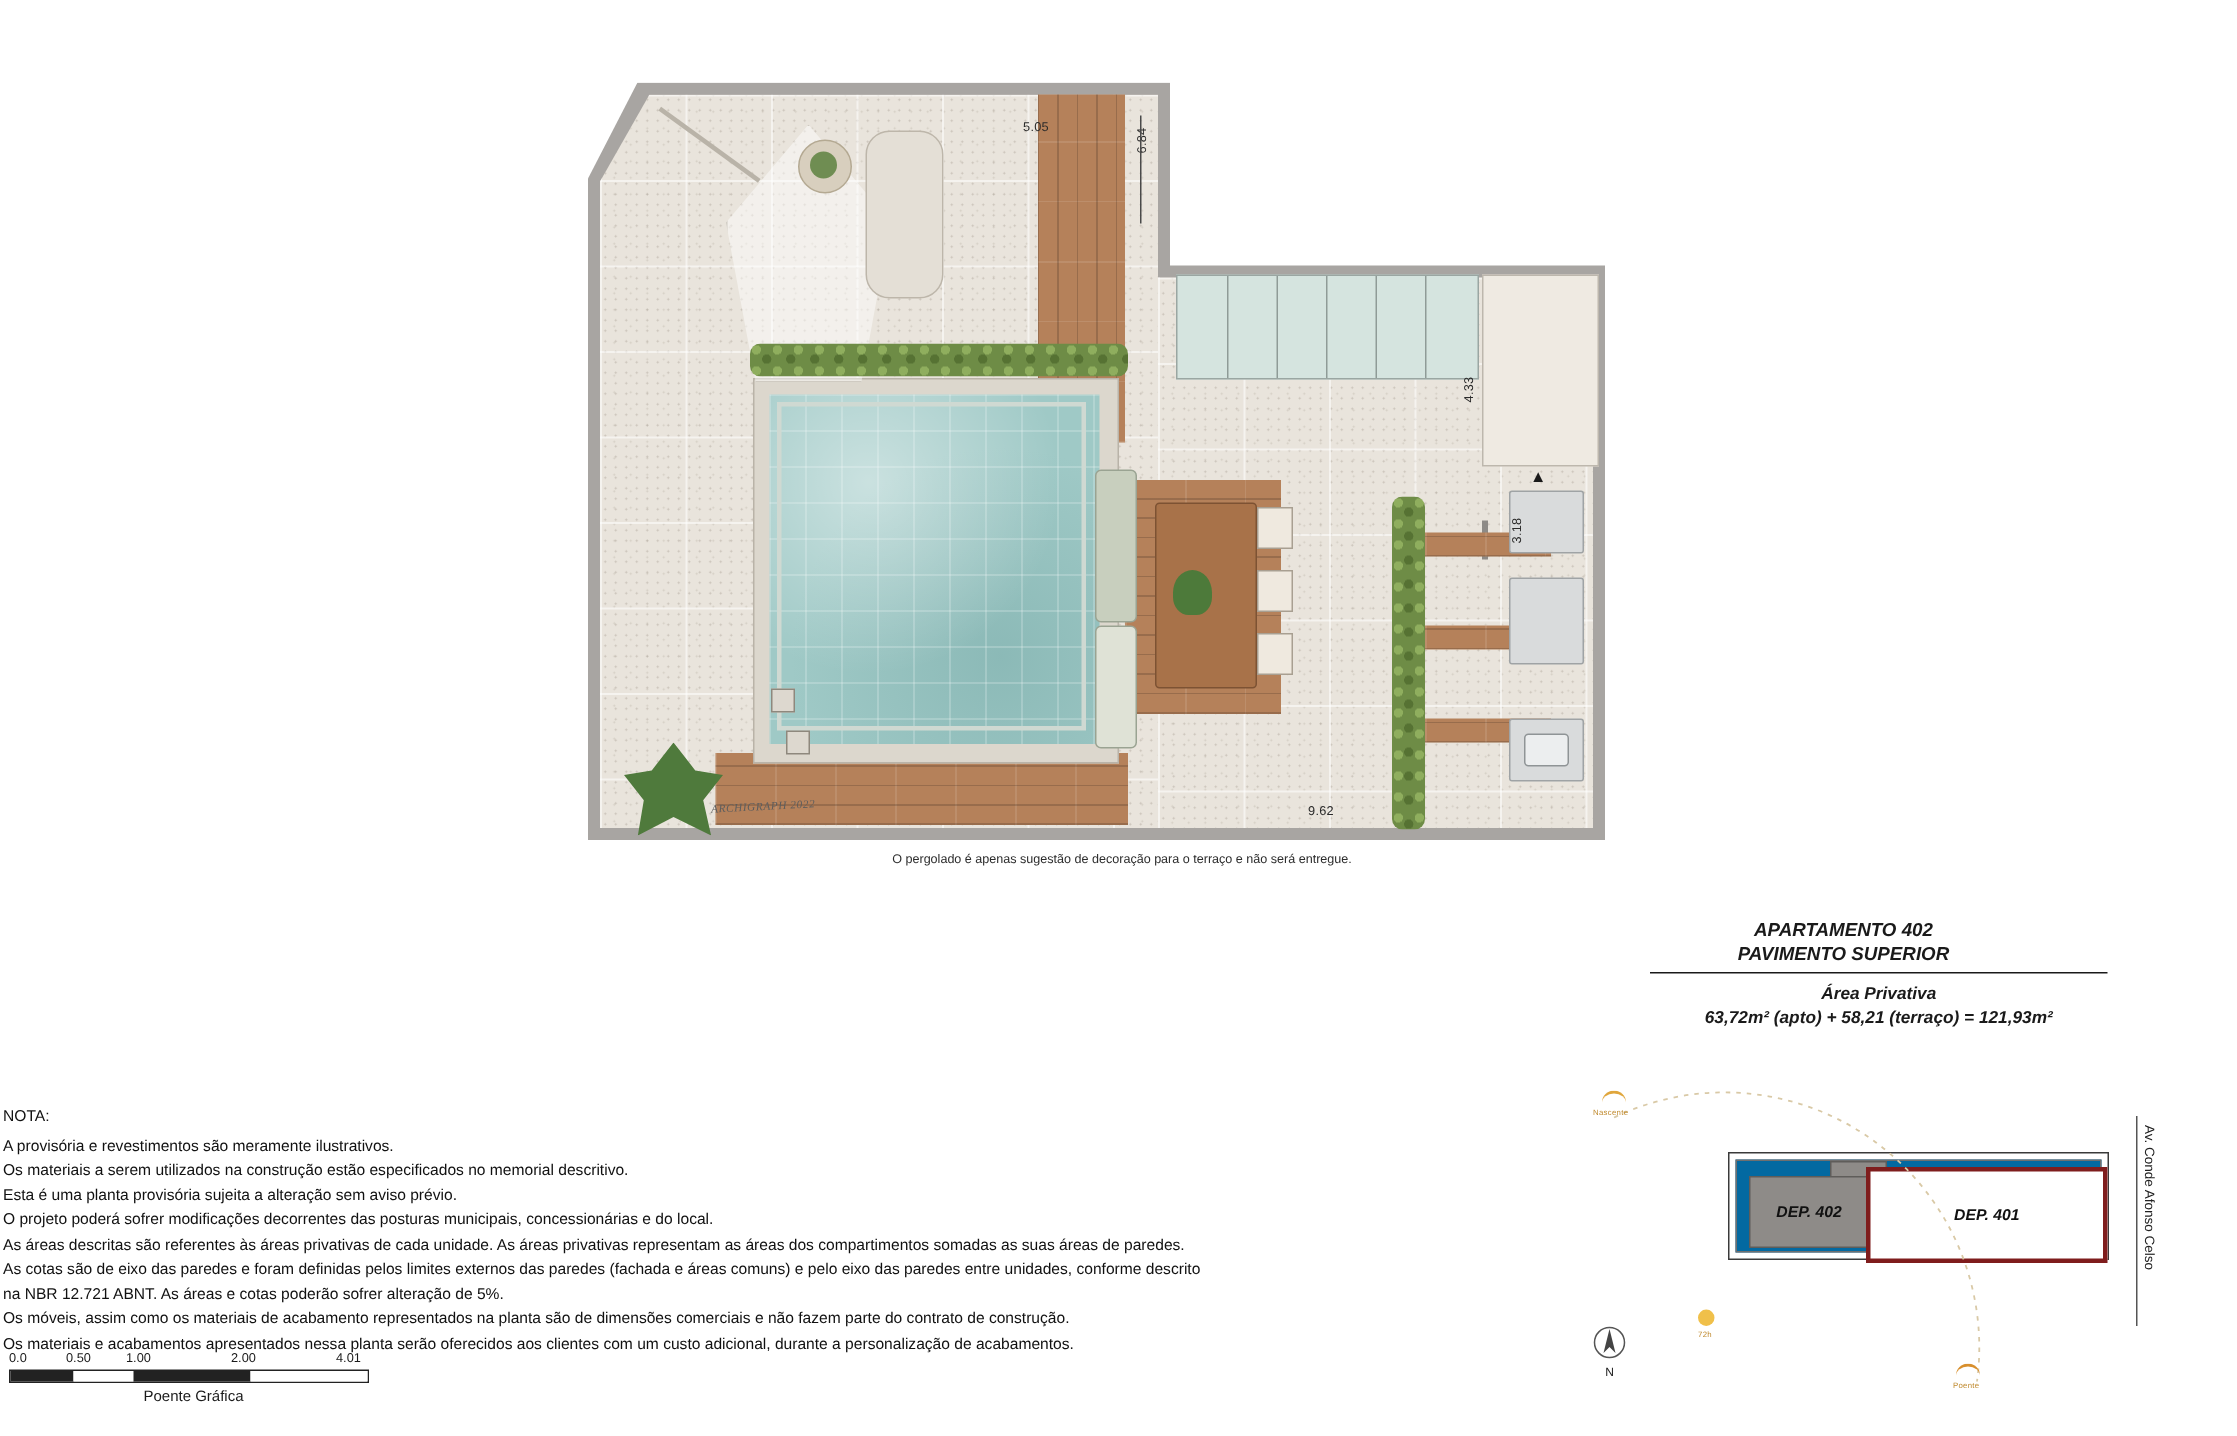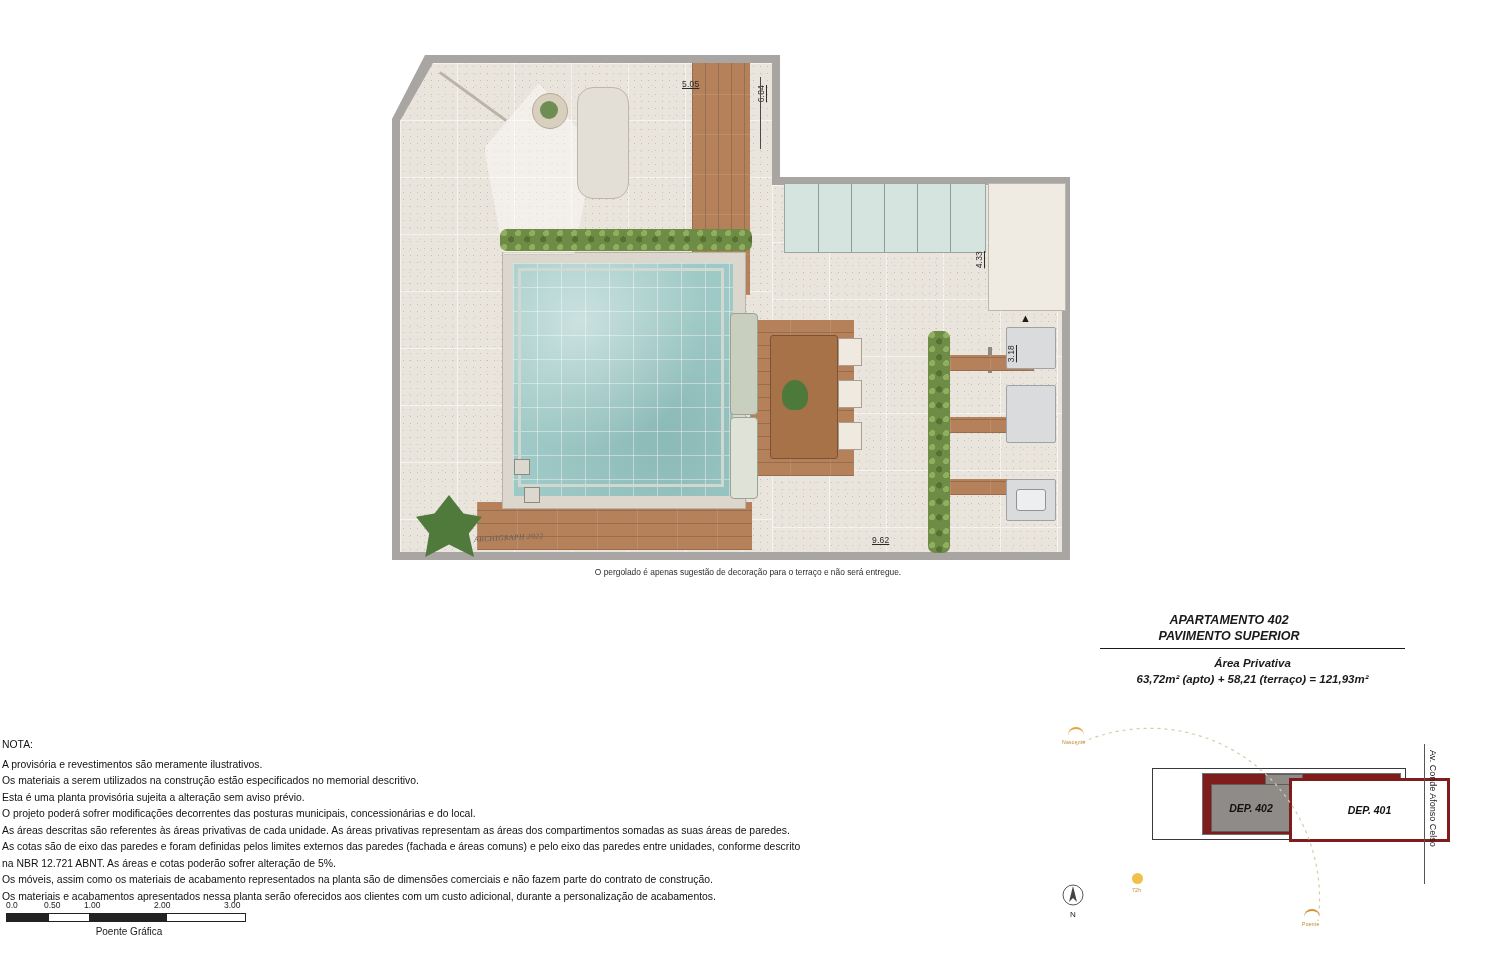--- a/index.html
+++ b/index.html
@@ -43,21 +43,21 @@
                       radial-gradient(circle at 70% 65%, #567233 20%, transparent 21%);
      background-size:14px 14px,16px 16px;}
 
   .glassband{position:absolute;background:#d5e4df;border:1px solid #9aa6a2;}
   .glassband .mull{position:absolute;top:0;bottom:0;width:1px;background:#8f9b97;}
 
   .room{position:absolute;background:#efeae2;border:1px solid #bdb7ad;}
   .fixture{position:absolute;background:#d9dbdc;border:1px solid #9fa3a5;border-radius:2px;}
   .wall{position:absolute;background:#8d8a86;}
 
-  .dim{position:absolute;font-size:8.5px;color:#2b2b2b;letter-spacing:.2px;text-decoration:underline;}
+  .dim{position:absolute;font-size:8.5px;color:#2b2b2b;letter-spacing:.2px;}
   .dim.vert{writing-mode:vertical-rl;transform:rotate(180deg);}
   .dimline{position:absolute;background:#4a4a4a;}
   .arrow-up{position:absolute;font-size:11px;line-height:1;}
   .door-label{position:absolute;font-size:9px;font-weight:bold;}
 
   .signature{position:absolute;font-size:7.5px;color:#5d5d5d;font-style:italic;
      font-family:"Liberation Serif", serif;transform:rotate(-3deg);letter-spacing:.4px;}
 
   .plan-note{position:absolute;left:392px;top:567px;width:712px;text-align:center;
      font-size:8.4px;color:#2c2c2c;}
@@ -76,21 +76,21 @@
   #scale .bar i.e{background:#fff;}
   #scale .cap{margin-top:4px;text-align:center;font-size:10px;width:246px;}
 
   
   #legend{position:absolute;left:1100px;top:612px;width:380px;}
   #legend .titles{text-align:center;font-style:italic;font-weight:bold;font-size:12.5px;line-height:16px;padding-right:122px;}
   #legend .rule{margin:4px 0 6px 0;border-top:1px solid #1a1a1a;width:305px;}
   #legend .areas{text-align:center;font-style:italic;font-weight:bold;font-size:11.5px;line-height:16px;width:305px;}
 
   #keyplan{position:absolute;left:1152px;top:768px;width:252px;height:70px;border:1px solid #3a3a3a;}
-  #keyplan .inner{position:absolute;left:4px;top:4px;right:4px;bottom:4px;border:1px solid #6f6f6f;background:#7f1d1d;margin-left:45px;}
+  #keyplan .inner{position:absolute;left:4px;top:4px;right:4px;bottom:4px;border:1px solid #6f6f6f;background:#0369a1;}
   #keyplan .d402{position:absolute;left:8px;top:10px;width:78px;height:46px;background:#8e8b88;border:1px solid #5f5d5a;
      display:flex;align-items:center;justify-content:center;font-style:italic;font-weight:bold;font-size:10.5px;color:#111;}
   #keyplan .d401{position:absolute;left:86px;top:4px;width:155px;height:58px;background:#fff;border:3px solid #7f1d1d;
      display:flex;align-items:center;justify-content:center;font-style:italic;font-weight:bold;font-size:10.5px;color:#111;}
   #keyplan .notch{position:absolute;left:62px;top:0px;width:36px;height:12px;background:#8e8b88;border:1px solid #5f5d5a;}
 
   #street{position:absolute;left:1424px;top:744px;height:140px;font-size:9px;color:#222;}
   #street .line{position:absolute;left:0;top:0;width:1px;height:140px;background:#555;}
   #street .txt{position:absolute;left:4px;top:6px;writing-mode:vertical-rl;}
 
@@ -196,21 +196,21 @@
   <div>Os móveis, assim como os materiais de acabamento representados na planta são de dimensões comerciais e não fazem parte do contrato de construção.</div>
   <div>Os materiais e acabamentos apresentados nessa planta serão oferecidos aos clientes com um custo adicional, durante a personalização de acabamentos.</div>
 </div>
 
 <div id="scale">
   <div class="ticks">
     <span style="left:0px;">0.0</span>
     <span style="left:38px;">0.50</span>
     <span style="left:78px;">1.00</span>
     <span style="left:148px;">2.00</span>
-    <span style="left:218px;">3.00</span>
+    <span style="left:218px;">4.01</span>
   </div>
   <div class="bar" style="width:238px;">
     <i class="f" style="width:42px;"></i>
     <i class="e" style="width:40px;"></i>
     <i class="f" style="width:78px;"></i>
     <i class="e" style="width:78px;"></i>
   </div>
   <div class="cap">Poente Gráfica</div>
 </div>
 

